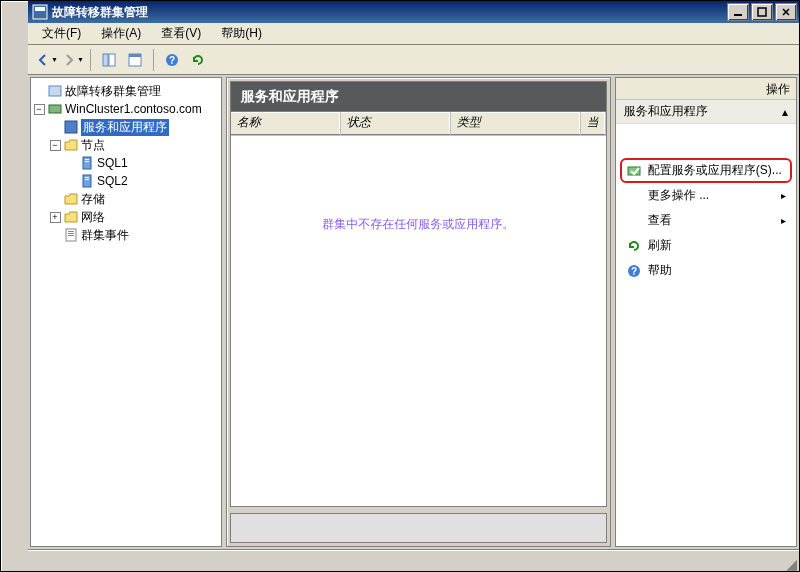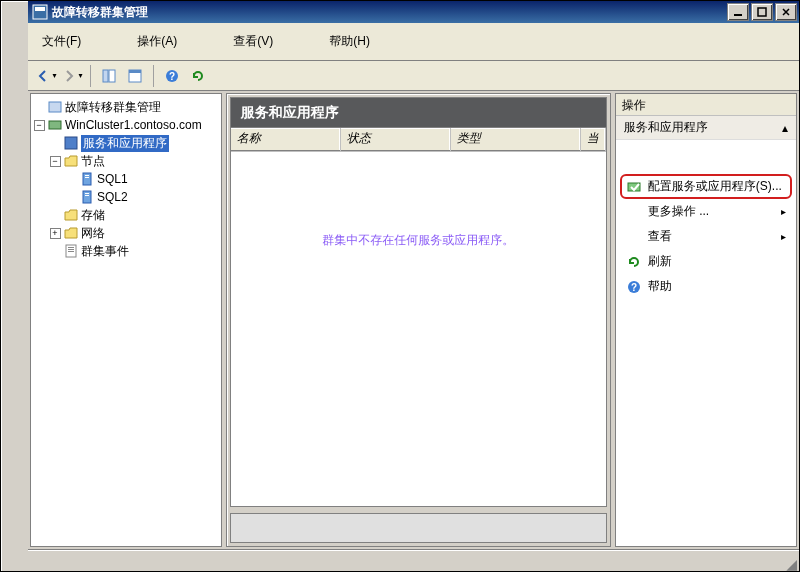--- a/index.html
+++ b/index.html
@@ -35,27 +35,26 @@
   .win-btn {
     width: 22px; height: 18px;
     background: #d4d0c8;
     border: 1px solid #808080;
     box-shadow: inset 1px 1px 0 #fff, inset -1px -1px 0 #404040;
     display:flex;align-items:center;justify-content:center;
     margin-left:2px;
     font-size:10px;
   }
   .menubar {
-    height: 38px;
+    height: 22px;
     background: #ece9d8;
     display: flex;
     align-items: center;
     padding-left: 4px;
     border-bottom: 1px solid #808080;
-    gap: 36px;
   }
   .menu-item { padding: 2px 10px; cursor: default; }
   .toolbar {
     height: 30px;
     background: #ece9d8;
     display: flex;
     align-items: center;
     padding-left: 6px;
     gap: 2px;
     border-bottom: 1px solid #808080;
@@ -80,21 +79,21 @@
   .panel {
     border: 1px solid #808080;
     box-shadow: inset 1px 1px 0 #fff;
     background:#fff;
     display:flex;
     flex-direction:column;
     min-height:0;
   }
   .tree-panel { width: 200px; }
   .center-panel { flex:1; background:#d4d0c8;}
-  .actions-panel { width: 190px; background:#fff;}
+  .actions-panel { width: 190px; background:#fff;text-align:right;}
 
   
   .tree { padding:4px 0; font-size:12px; color:#000; overflow:auto; flex:1;}
   .tree-row { display:flex; align-items:center; height:18px; white-space:nowrap; padding-right:4px;}
   .tree-indent { display:inline-block; width:16px; height:16px; text-align:center; color:#666;}
   .tree-icon { width:16px; height:16px; display:inline-flex; align-items:center; justify-content:center; margin-right:2px;}
   .tree-label {}
   .tree-row.sel .tree-label { background:#316ac5; color:#fff; padding:0 2px;}
   .expander { width:11px;height:11px;border:1px solid #808080;display:inline-flex;align-items:center;justify-content:center;font-size:9px;line-height:1;color:#000;background:#fff;}
 

